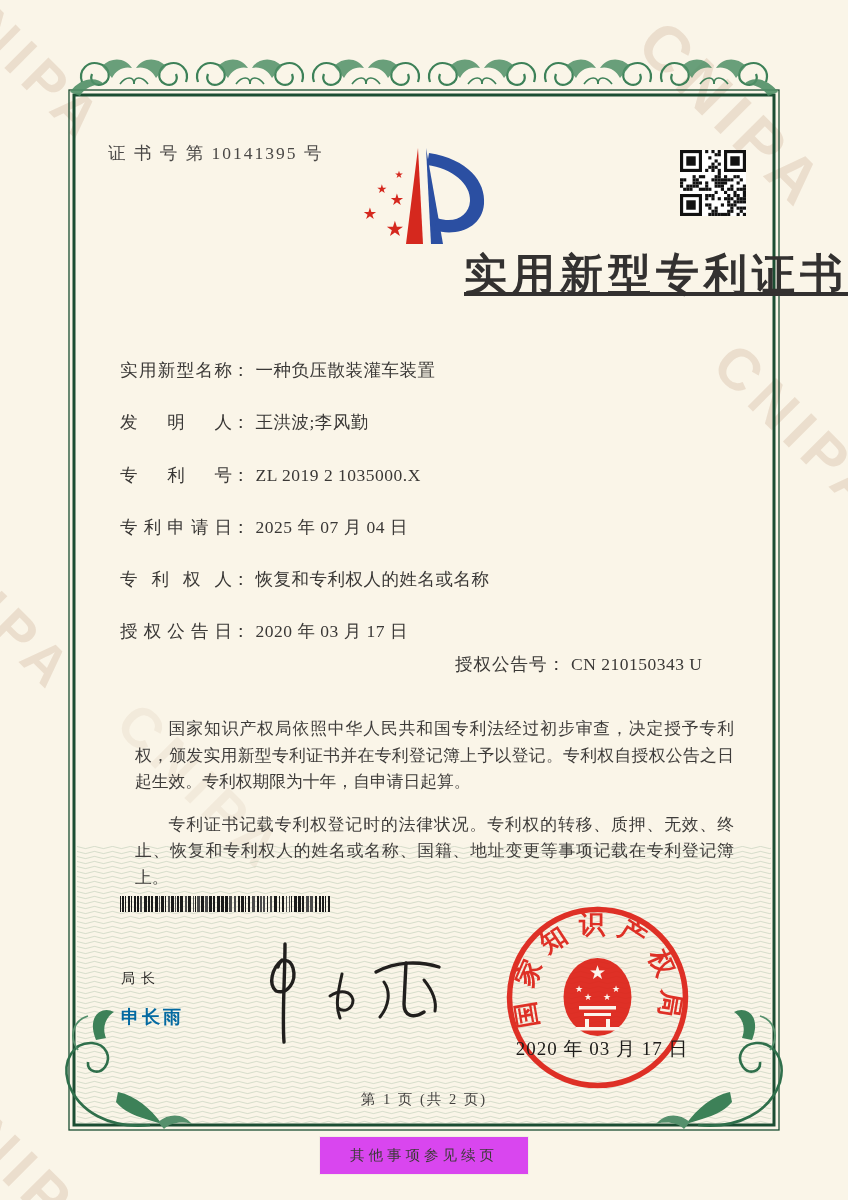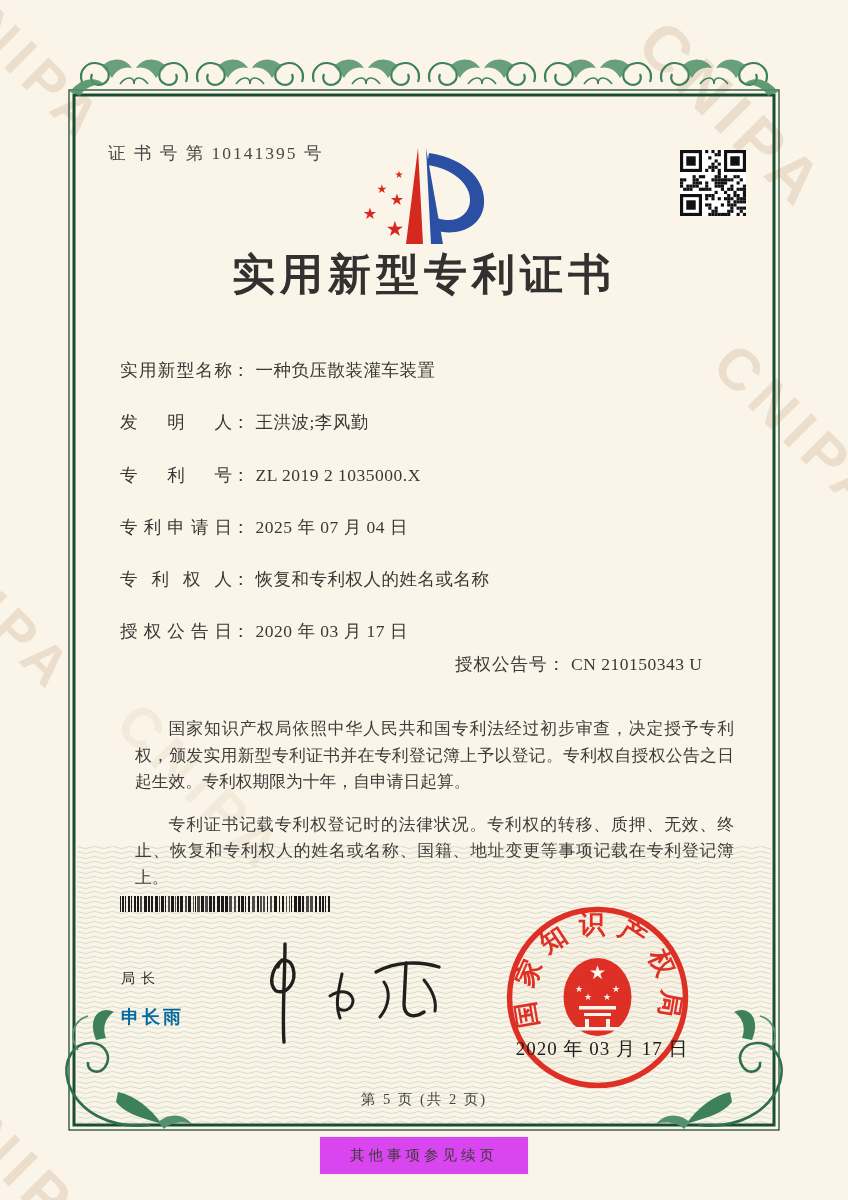--- a/index.html
+++ b/index.html
@@ -3,22 +3,22 @@
 <meta charset="utf-8">
 <style>
   html,body{margin:0;padding:0;background:#e9e4d6;}
   .page{position:relative;width:848px;height:1200px;margin:0 auto;background:#faf5e8;
         overflow:hidden;font-family:"Liberation Serif","DejaVu Serif",serif;color:#3c3a38;}
   .wm{position:absolute;font-family:"Liberation Sans","DejaVu Sans",sans-serif;
       font-weight:bold;letter-spacing:8px;color:rgba(201,170,144,0.30);
       transform:rotate(45deg);transform-origin:left top;white-space:nowrap;user-select:none;}
   .deco{position:absolute;left:0;top:0;pointer-events:none;}
   .cert-no{position:absolute;left:108px;top:141px;font-size:17.5px;letter-spacing:2px;color:#4a4846;}
-  .title{position:absolute;left:0;top:246px;width:100%;text-align:center;font-size:43px;
-         font-weight:900;letter-spacing:5px;color:#333130;}
+  .title{position:absolute;left:0;top:246px;width:100%;text-align:right;font-size:43px;
+         font-weight:900;letter-spacing:5px;color:#333130;text-decoration:underline;}
   .fields{position:absolute;left:120px;top:358px;width:640px;font-size:17.5px;color:#3a3836;}
   .row{position:relative;height:52.3px;white-space:nowrap;}
   .lbl{display:inline-block;width:112px;text-align:justify;text-align-last:justify;vertical-align:top;}
   .colon{display:inline-block;margin-right:6px;}
   .val{letter-spacing:0.5px;}
   .cell2{position:absolute;left:335px;top:0;margin-top:33px;}
   .cell2 .lbl2{letter-spacing:1px;}
   .paras{position:absolute;left:119px;top:700px;width:631px;font-size:16.8px;line-height:26.5px;
          text-align:justify;color:#3e3c3a;}
   .paras p{margin:16px;text-indent:2em;}
@@ -362,16 +362,16 @@
       <rect x="79" y="106" width="37" height="3.5" fill="#fdf6ee"></rect>
       <rect x="84" y="113" width="27" height="3" fill="#fdf6ee"></rect>
       <rect x="85" y="119" width="4" height="8" fill="#fdf6ee"></rect>
       <rect x="106" y="119" width="4" height="8" fill="#fdf6ee"></rect>
       <rect x="76" y="127" width="43" height="3.5" fill="#fdf6ee"></rect>
     </g>
   </svg>
 
   <div class="seal-date">2020 年 03 月 17 日</div>
 
-  <div class="footer-page">第 5 页 (共 2 页)</div>
+  <div class="footer-page">第 1 页 (共 2 页)</div>
   <div class="cont-note">其他事项参见续页</div>
 
 </div>
 
 </body></html>

